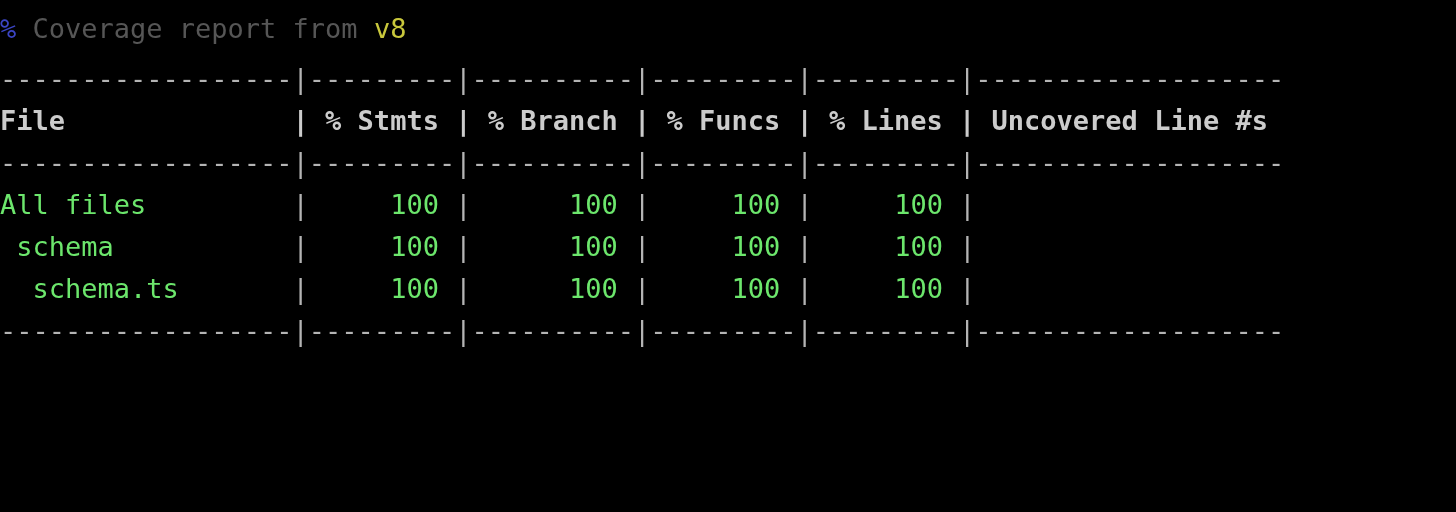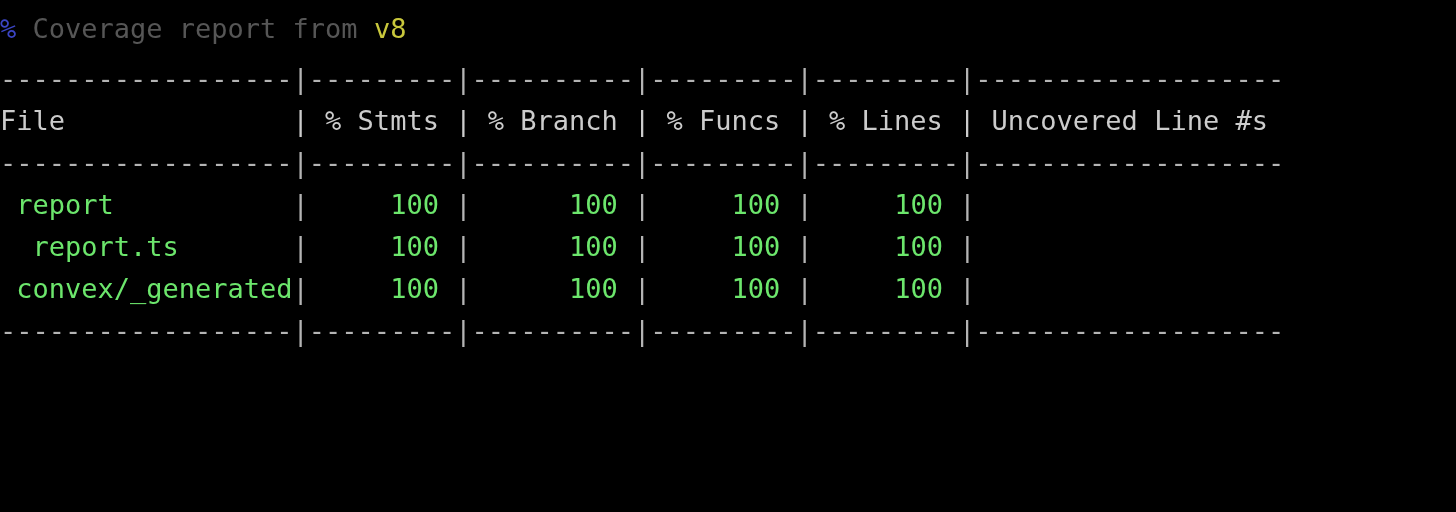--- a/index.html
+++ b/index.html
@@ -28,36 +28,36 @@
     font-size: 27px;
     line-height: 42px;
     letter-spacing: 0px;
     height: 42px;
   }
   .line.first { padding-top: 8px; height: 50px; }
 
   .c-pct      { color: #3b45c4; }
   .c-dim      { color: #565656; }
   .c-yellow   { color: #c9c83c; }
-  .c-header   { color: #cccccc; }
+  .c-header   { color: #cccccc; font-weight: bold; }
   .c-sep      { color: #b4b4b4; }
   .c-good     { color: #6ce66c; }
 </style>
 </head>
 <body>
 
 <div class="terminal">
 
   <div class="line first"><span class="c-pct">%</span><span class="c-dim"> Coverage report from </span><span class="c-yellow">v8</span></div>
 
   <div class="line c-sep">------------------|---------|----------|---------|---------|-------------------</div>
 
   <div class="line c-header">File              | % Stmts | % Branch | % Funcs | % Lines | Uncovered Line #s</div>
 
   <div class="line c-sep">------------------|---------|----------|---------|---------|-------------------</div>
 
-  <div class="line c-good"><span> report           </span><span style="color: rgb(180, 180, 180);">|</span><span>     100 </span><span style="color: rgb(180, 180, 180);">|</span><span>      100 </span><span style="color: rgb(180, 180, 180);">|</span><span>     100 </span><span style="color: rgb(180, 180, 180);">|</span><span>     100 </span><span style="color: rgb(180, 180, 180);">|</span></div>
-  <div class="line c-good"><span>  report.ts       </span><span style="color: rgb(180, 180, 180);">|</span><span>     100 </span><span style="color: rgb(180, 180, 180);">|</span><span>      100 </span><span style="color: rgb(180, 180, 180);">|</span><span>     100 </span><span style="color: rgb(180, 180, 180);">|</span><span>     100 </span><span style="color: rgb(180, 180, 180);">|</span></div>
-  <div class="line c-good"><span> convex/_generated</span><span style="color: rgb(180, 180, 180);">|</span><span>     100 </span><span style="color: rgb(180, 180, 180);">|</span><span>      100 </span><span style="color: rgb(180, 180, 180);">|</span><span>     100 </span><span style="color: rgb(180, 180, 180);">|</span><span>     100 </span><span style="color: rgb(180, 180, 180);">|</span></div>
+  <div class="line c-good"><span>All files         </span><span style="color: rgb(180, 180, 180);">|</span><span>     100 </span><span style="color: rgb(180, 180, 180);">|</span><span>      100 </span><span style="color: rgb(180, 180, 180);">|</span><span>     100 </span><span style="color: rgb(180, 180, 180);">|</span><span>     100 </span><span style="color: rgb(180, 180, 180);">|</span></div>
+  <div class="line c-good"><span> schema           </span><span style="color: rgb(180, 180, 180);">|</span><span>     100 </span><span style="color: rgb(180, 180, 180);">|</span><span>      100 </span><span style="color: rgb(180, 180, 180);">|</span><span>     100 </span><span style="color: rgb(180, 180, 180);">|</span><span>     100 </span><span style="color: rgb(180, 180, 180);">|</span></div>
+  <div class="line c-good"><span>  schema.ts       </span><span style="color: rgb(180, 180, 180);">|</span><span>     100 </span><span style="color: rgb(180, 180, 180);">|</span><span>      100 </span><span style="color: rgb(180, 180, 180);">|</span><span>     100 </span><span style="color: rgb(180, 180, 180);">|</span><span>     100 </span><span style="color: rgb(180, 180, 180);">|</span></div>
 
   <div class="line c-sep">------------------|---------|----------|---------|---------|-------------------</div>
 
 </div>
 
 </body></html>

